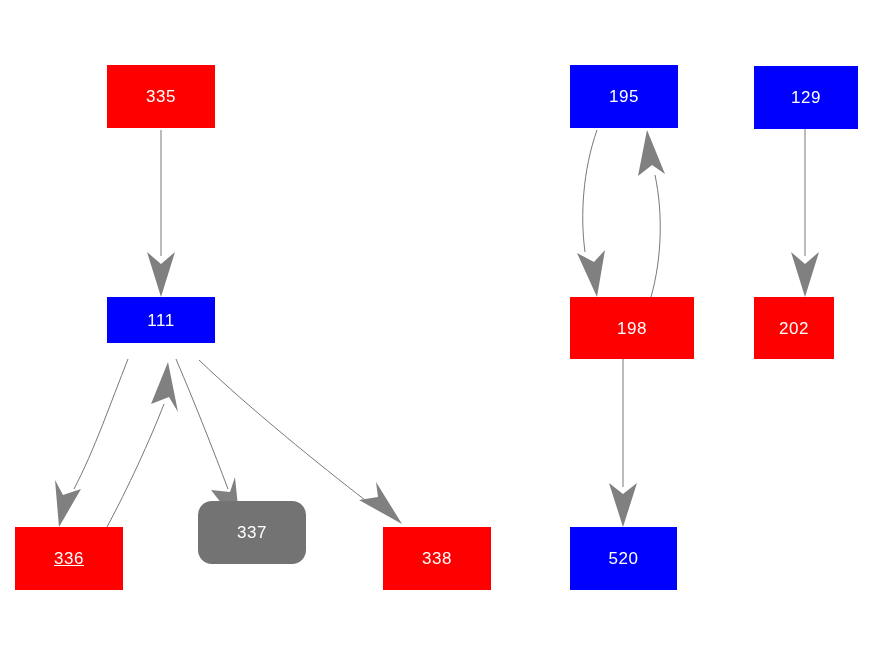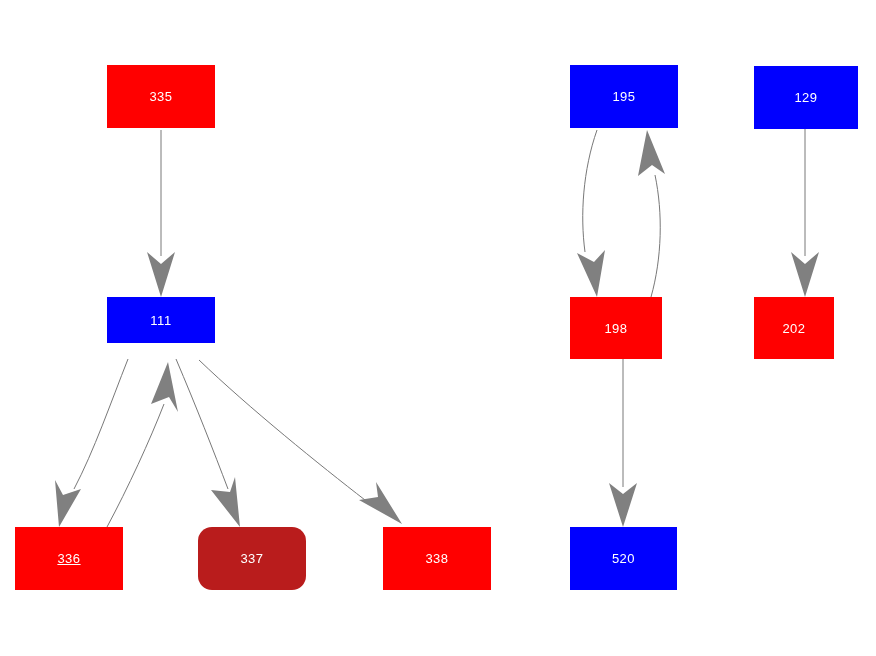--- a/index.html
+++ b/index.html
@@ -27,21 +27,21 @@
     pointer-events: none;
   }
   .node {
     position: absolute;
     display: flex;
     align-items: center;
     justify-content: center;
     box-sizing: border-box;
     color: #ffffff;
     font-family: "Liberation Sans", sans-serif;
-    font-size: 13px;
+    font-size: 17px;
     font-weight: normal;
     letter-spacing: 0.5px;
     line-height: 1;
     user-select: none;
     cursor: pointer;
   }
   .node-label {
     pointer-events: none;
   }
   .edge-path {
@@ -112,33 +112,33 @@
   </div>
 
   <div class="node" style="left:107px; top:297px; width:108px; height:46px; background:#0000FF;">
     <span class="node-label">111</span>
   </div>
 
   <div class="node" style="left:15px; top:527px; width:108px; height:63px; background:#FF0000;text-decoration:underline;">
     <span class="node-label">336</span>
   </div>
 
-  <div class="node" style="left:198px; top:527px; width:108px; height:63px; background:#b91c1c;border-radius:14px;">
+  <div class="node" style="left:198px; top:501px; width:108px; height:63px; background:#737373;border-radius:14px;">
     <span class="node-label">337</span>
   </div>
 
   <div class="node" style="left:383px; top:527px; width:108px; height:63px; background:#FF0000;text-align:center;">
     <span class="node-label">338</span>
   </div>
 
   <div class="node" style="left:570px; top:65px; width:108px; height:63px; background:#0000FF;">
     <span class="node-label">195</span>
   </div>
 
-  <div class="node" style="left:570px; top:297px; width:92px; height:62px; background:#FF0000;">
+  <div class="node" style="left:570px; top:297px; width:124px; height:62px; background:#FF0000;">
     <span class="node-label">198</span>
   </div>
 
   <div class="node" style="left:570px; top:527px; width:107px; height:63px; background:#0000FF;">
     <span class="node-label">520</span>
   </div>
 
   <div class="node" style="left:754px; top:66px; width:104px; height:63px; background:#0000FF;">
     <span class="node-label">129</span>
   </div>

